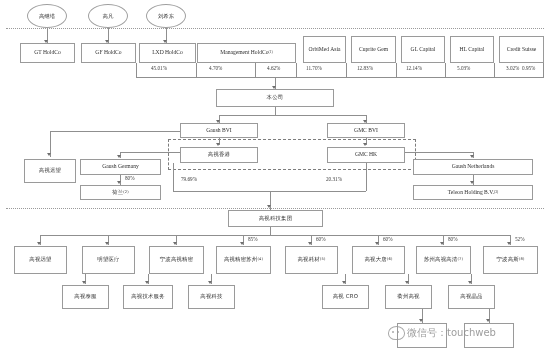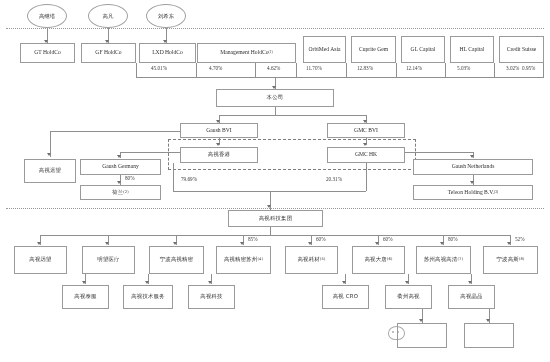--- a/index.html
+++ b/index.html
@@ -316,13 +316,14 @@
   <div class="vline" style="left:489px;top:309px;height:14px;"></div>
   <div class="arrow" style="left:486.4px;top:319px;"></div>
 
   <div class="node cn" style="left:397px;top:323px;width:50px;height:25px;"></div>
   <div class="node cn" style="left:464px;top:323px;width:50px;height:25px;"></div>
 
 </div>
 
 <div id="watermark">
   <span id="wm-logo"></span>
+  <span>微信号：touchweb</span>
 </div>
 
 </body></html>

